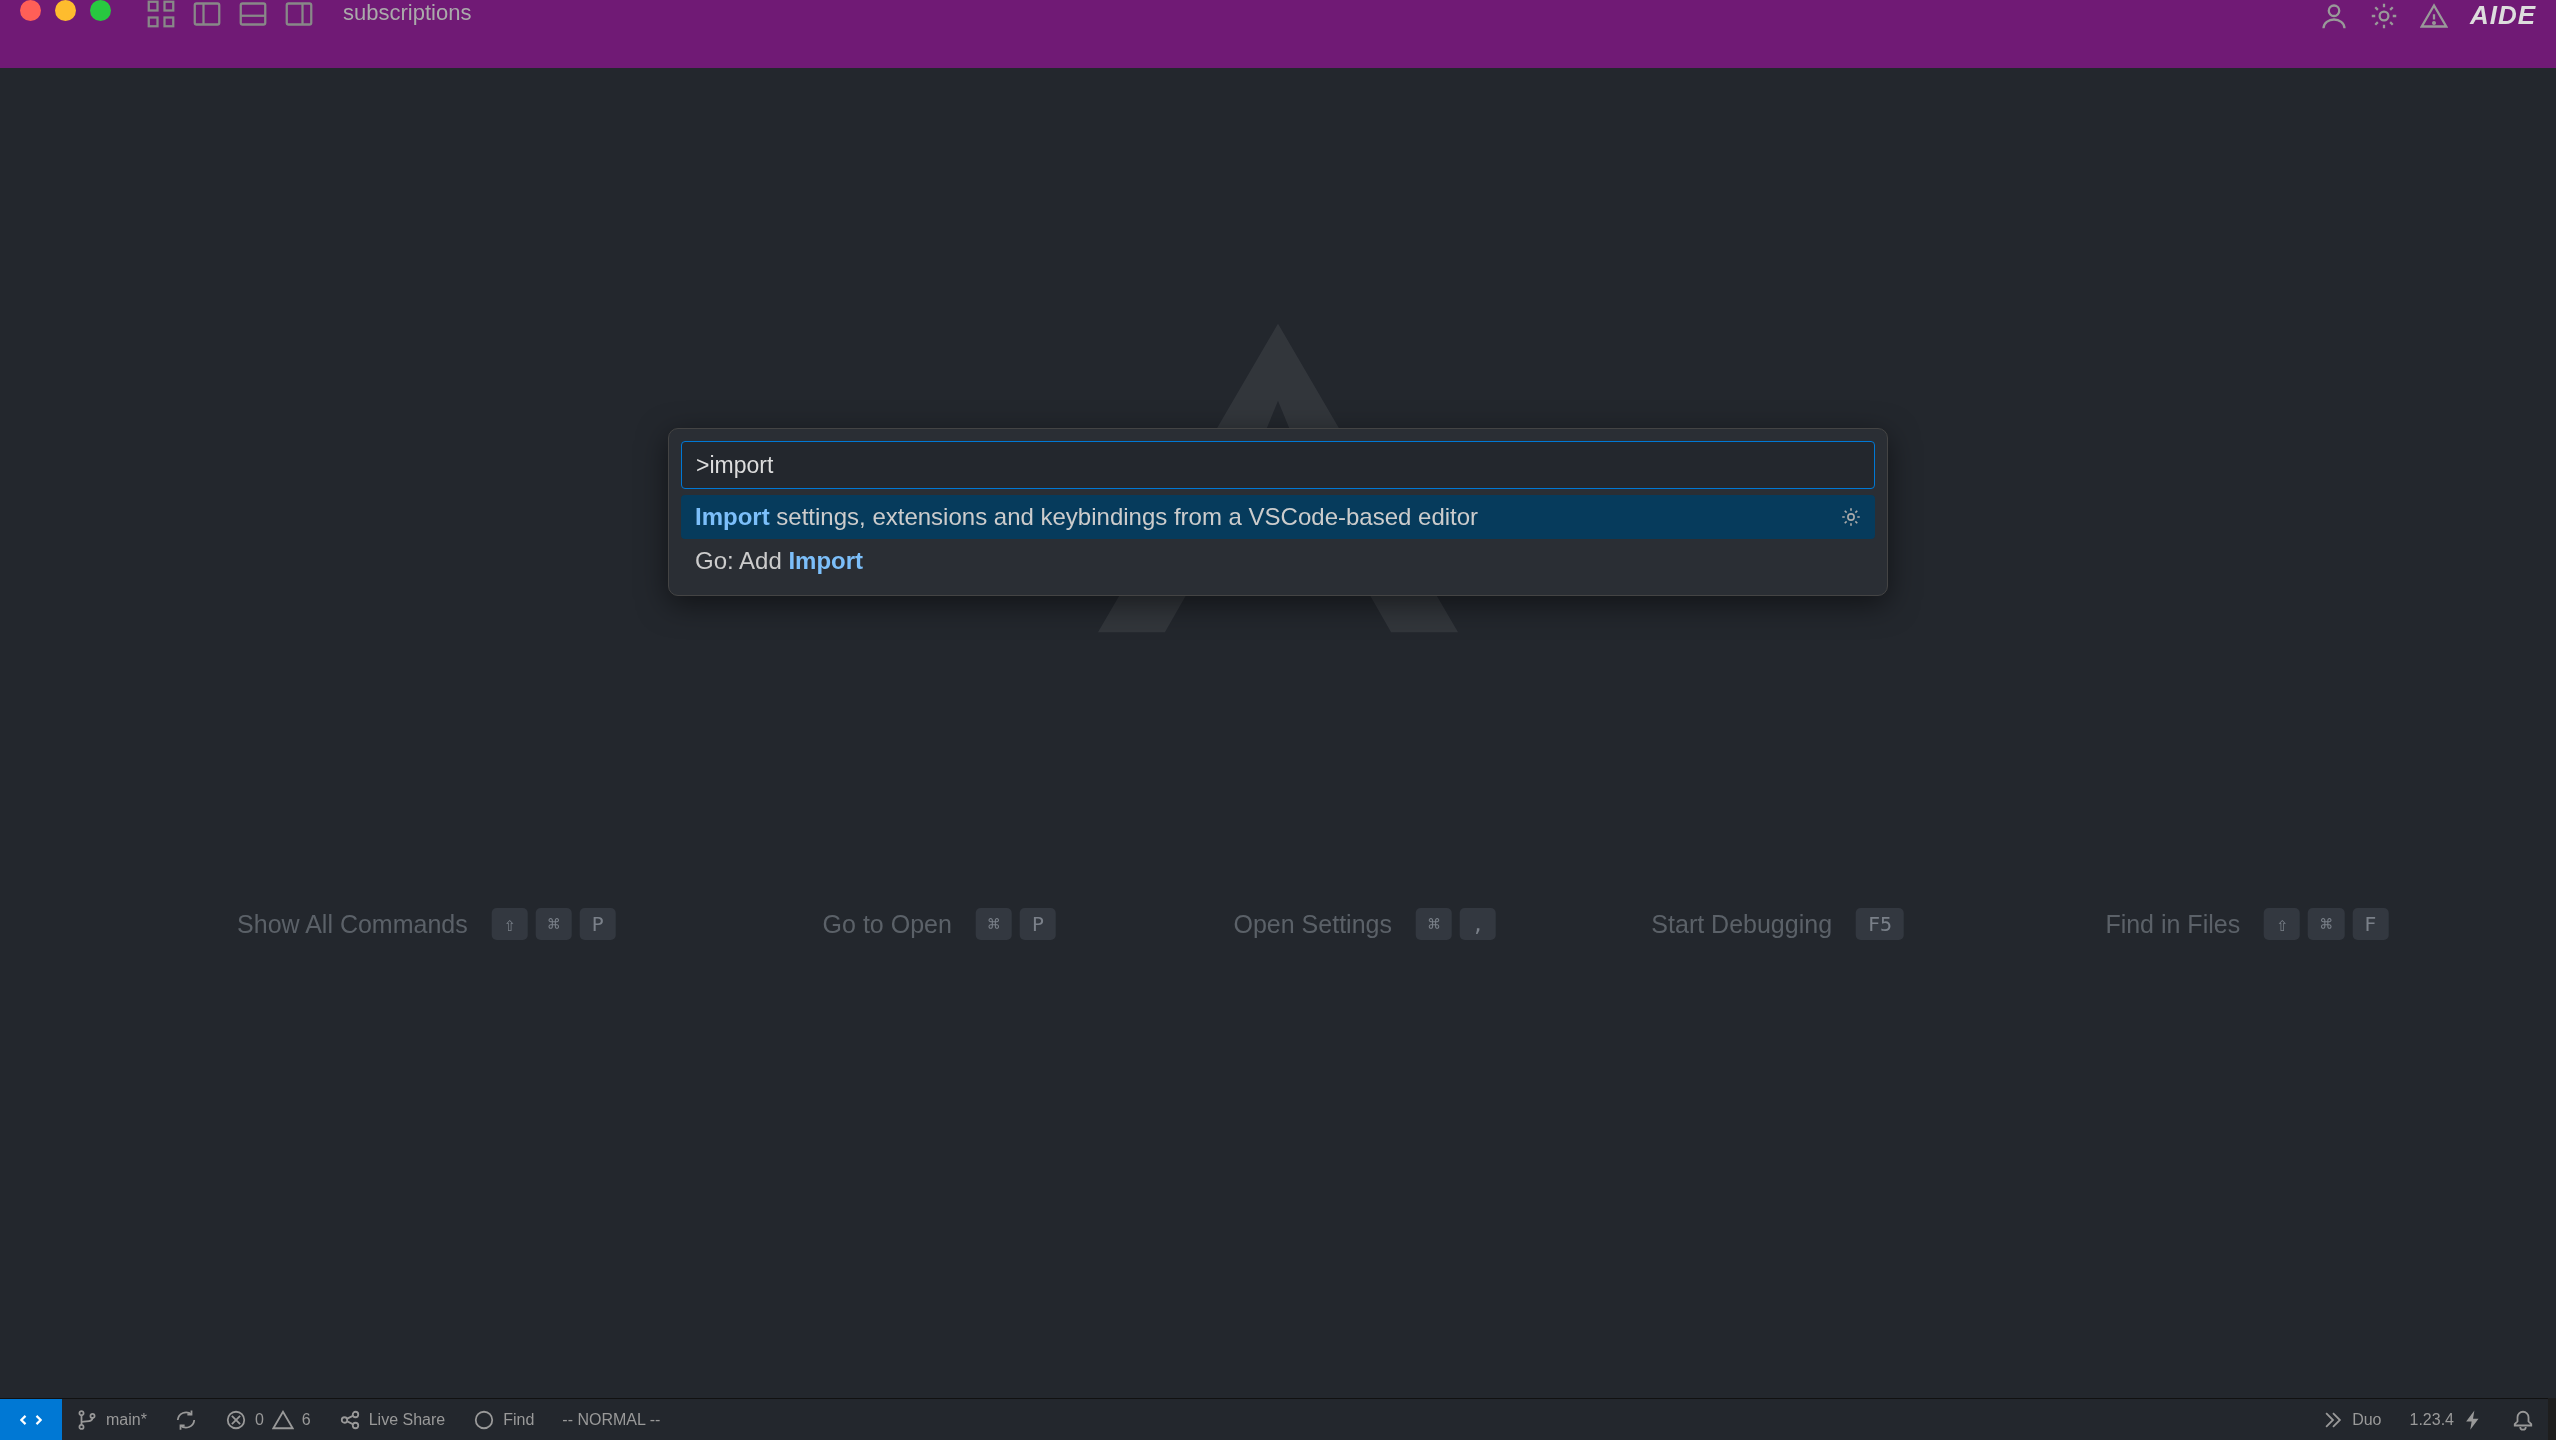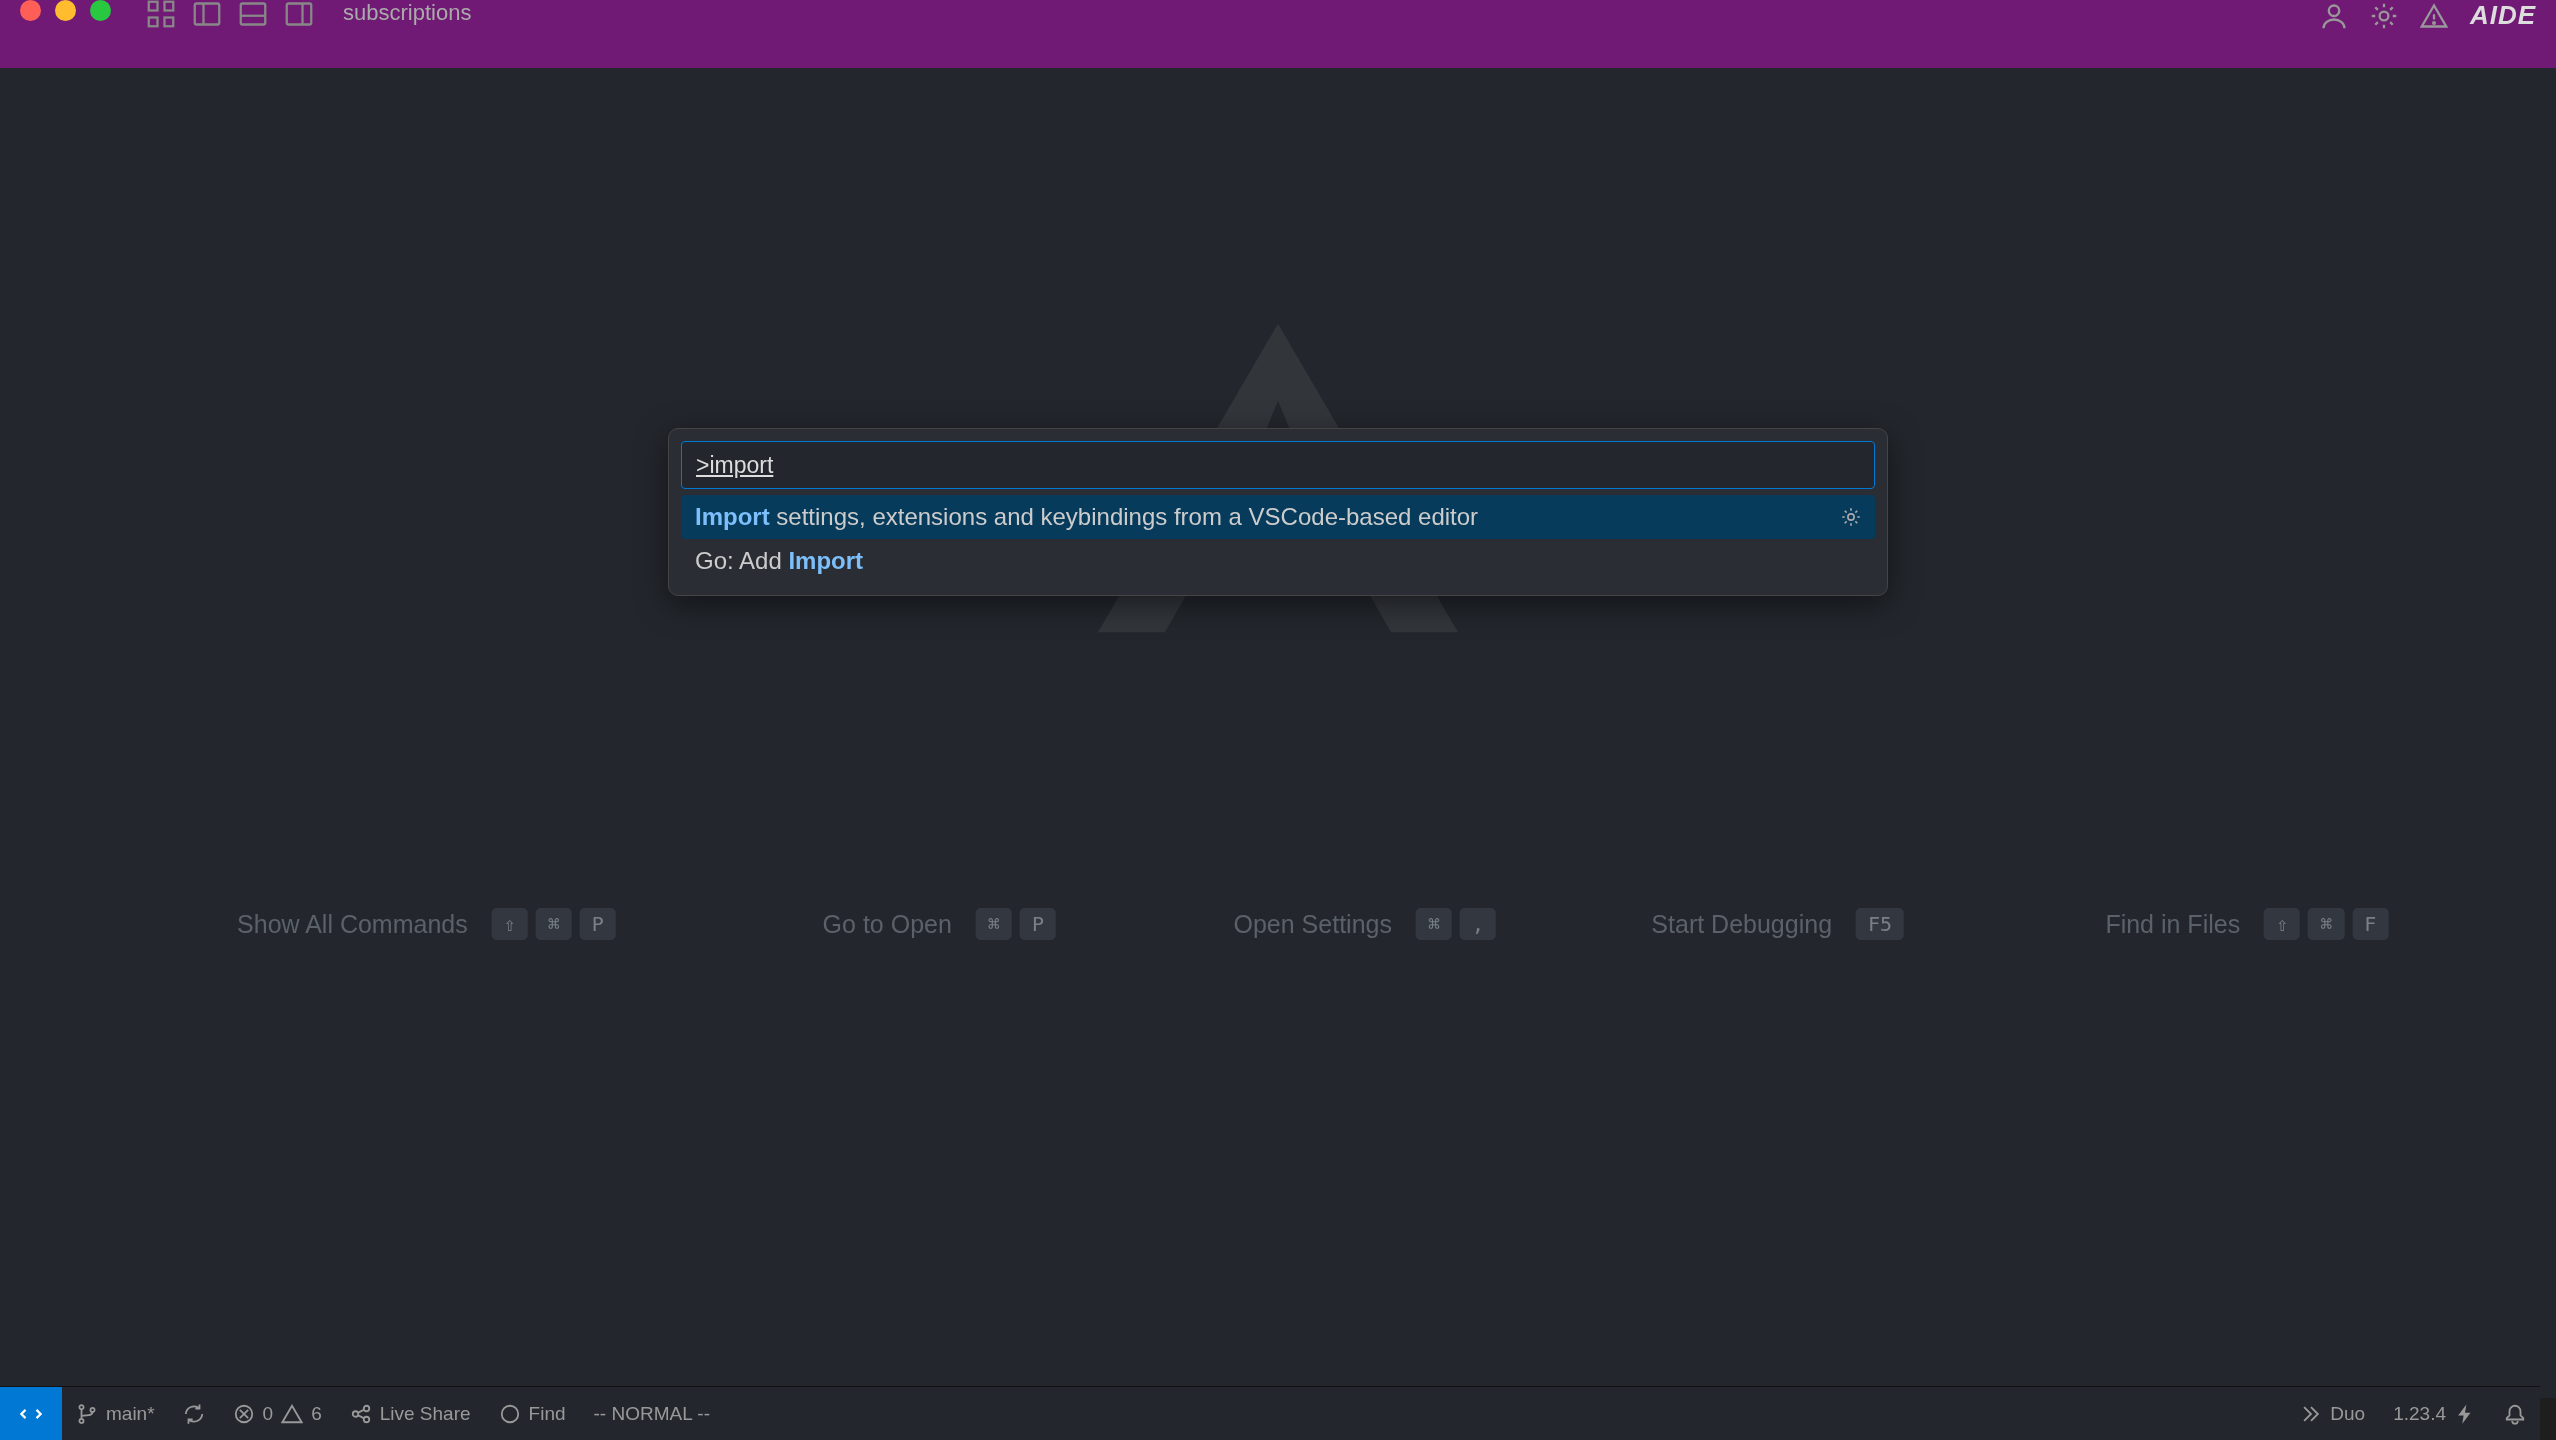--- a/index.html
+++ b/index.html
@@ -73,21 +73,20 @@
       width: 100%;
       height: 48px;
       background: #23272d;
       border: 1.5px solid #0078d4;
       border-radius: 4px;
       padding: 0 14px;
       font-size: 23px;
       color: #ddd;
       outline: none;
       font-family: inherit;
-      text-decoration: underline;
     }
     .palette-list { margin-top: 6px; }
     .palette-item {
       padding: 8px 14px;
       font-size: 24px;
       color: #ccc;
       cursor: pointer;
       display: flex;
       align-items: center;
       justify-content: space-between;
@@ -129,27 +128,27 @@
       min-width: 30px;
       text-align: center;
       font-family: -apple-system, monospace;
     }
 
     
     .statusbar {
       position: absolute;
       bottom: 0;
       left: 0;
-      right: 16px;
-      height: 54px;
+      right: 8px;
+      height: 42px;
       background: #23272d;
       border-top: 1px solid #111;
       display: flex;
       align-items: center;
-      font-size: 19px;
+      font-size: 16px;
       color: #999;
     }
     .statusbar-remote {
       width: 62px;
       height: 100%;
       background: #0078d4;
       display: flex;
       align-items: center;
       justify-content: center;
       color: white;

